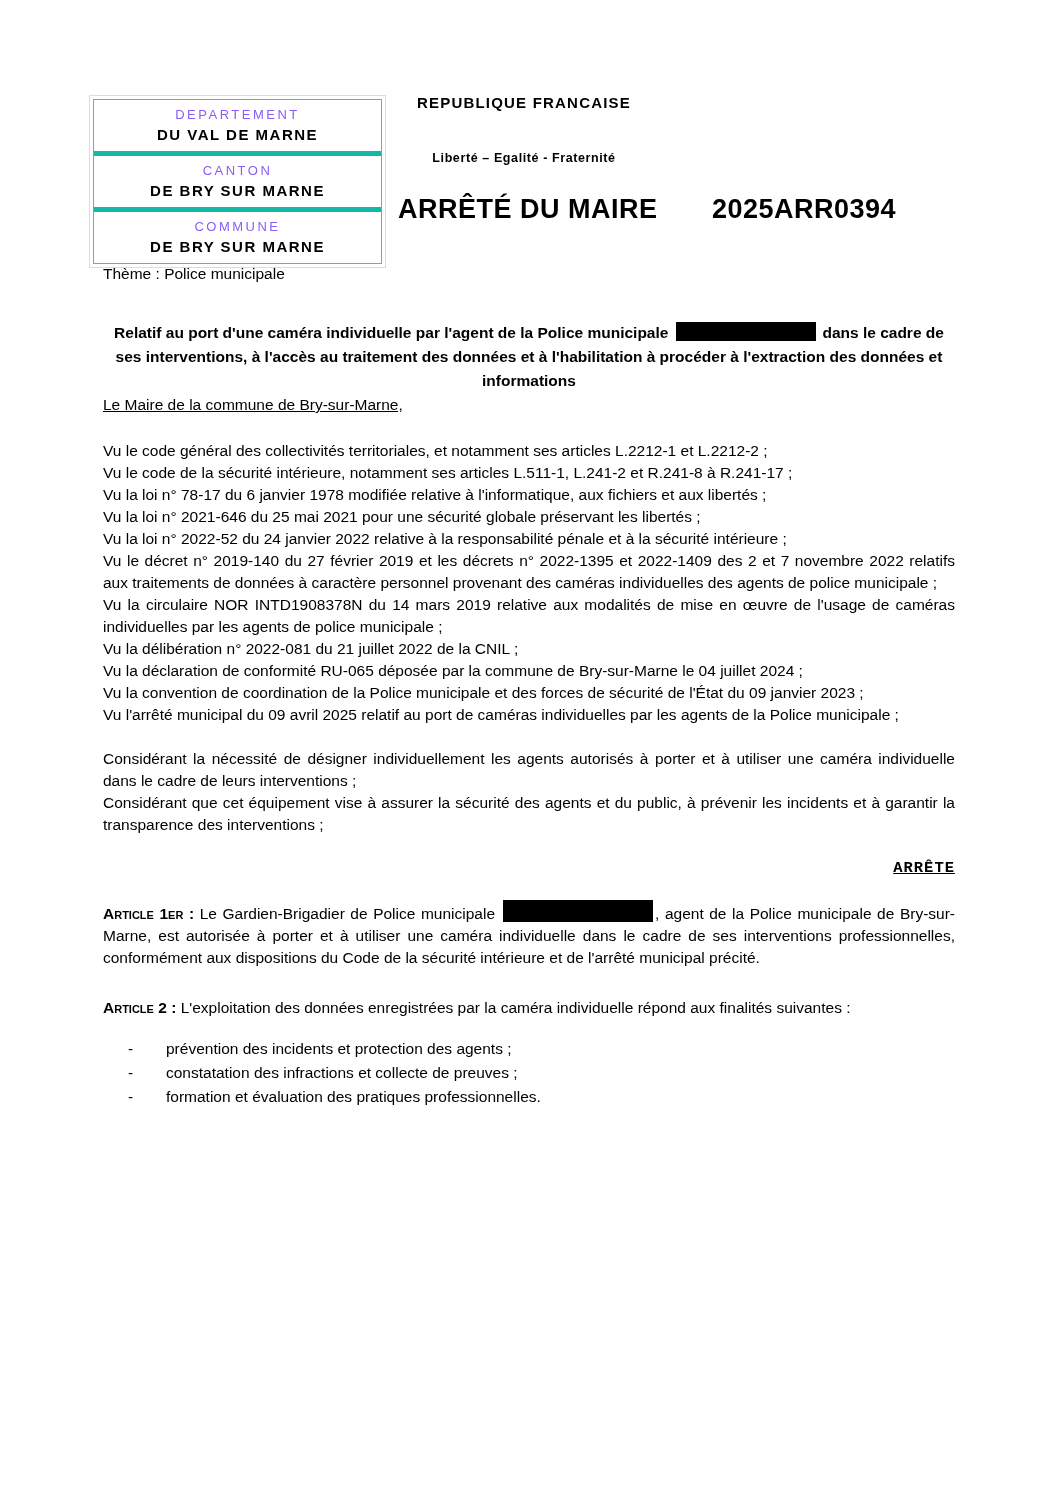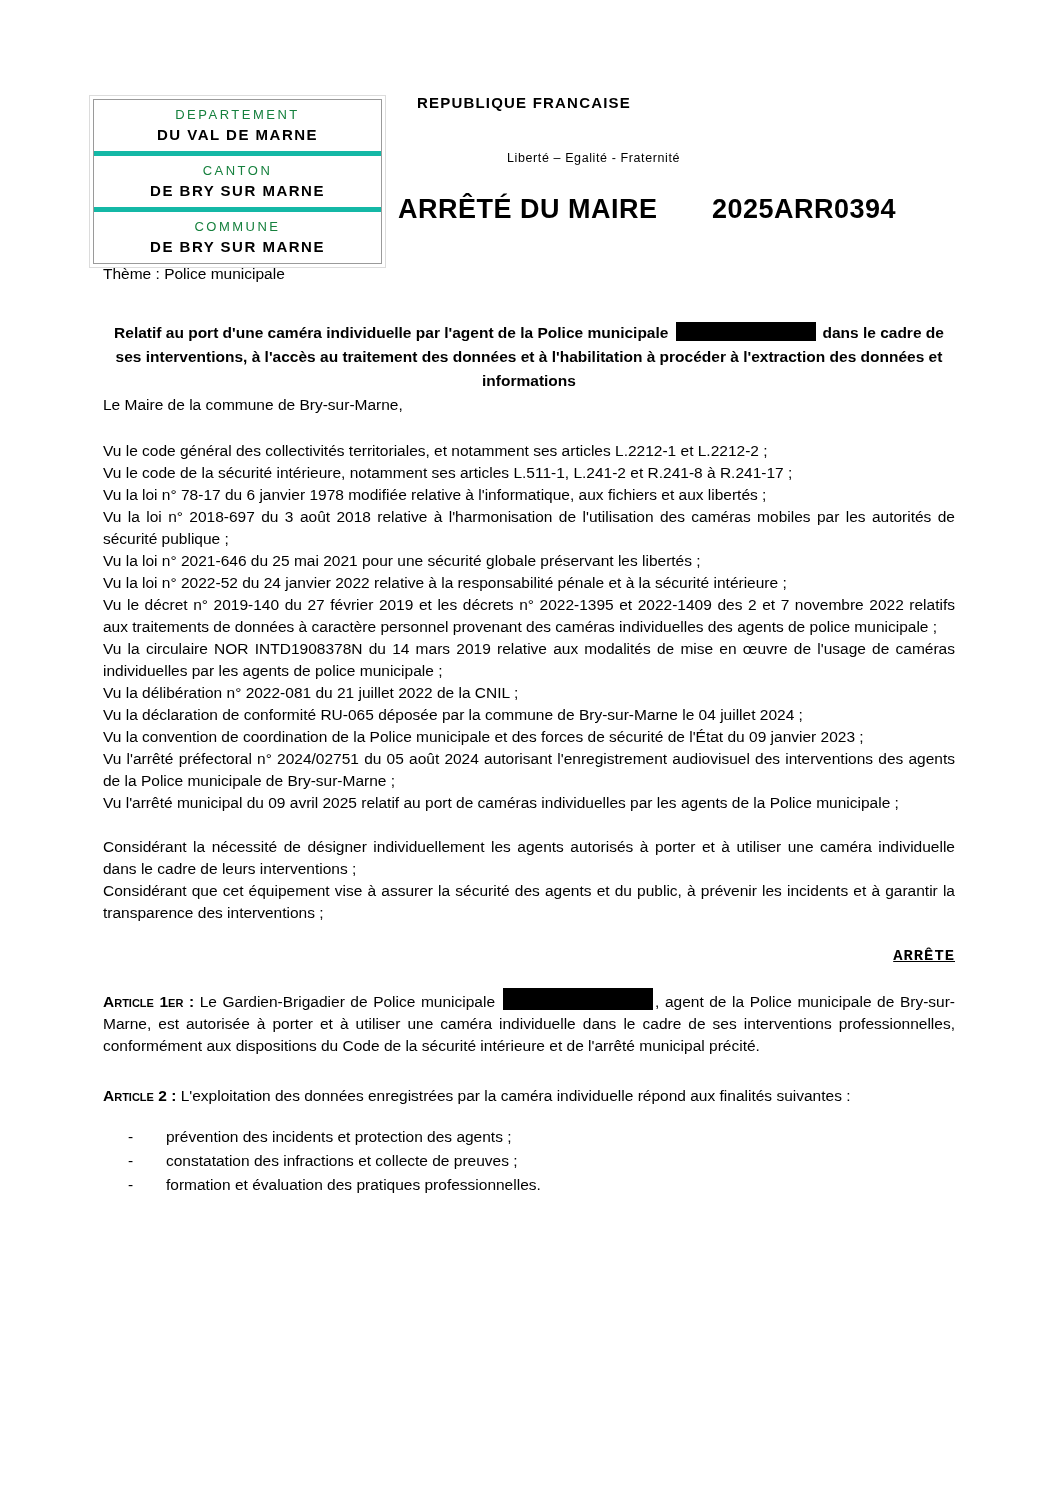--- a/index.html
+++ b/index.html
@@ -14,30 +14,30 @@
   }
 
   
   .head-table-wrap {
     position:absolute; left:89px; top:95px; width:297px;
     border:1px solid #dcdcdc; padding:3px; background:#ffffff;
   }
   .head-table { border:1px solid #9a9a9a; }
   .head-row { text-align:center; padding:5px 4px 6px 4px; }
   .head-row + .head-row { border-top:5px solid #14b8a6; }
-  .head-label { font-size:13px; letter-spacing:2.5px; color:#15803d; line-height:19px; }
+  .head-label { font-size:13px; letter-spacing:2.5px; color:#8b5cf6; line-height:19px; }
   .head-value { font-size:15px; font-weight:bold; letter-spacing:1.5px; line-height:21px; }
 
   .republic {
     position:absolute; left:368px; top:94px; width:312px;
     text-align:center; font-weight:bold; font-size:15px; letter-spacing:1.2px;
   }
   .motto {
     position:absolute; left:368px; top:151px; width:312px;
-    text-align:right; font-weight:normal; font-size:12.5px; letter-spacing:0.6px;
+    text-align:center; font-weight:bold; font-size:12.5px; letter-spacing:0.6px;
   }
   .doc-type {
     position:absolute; left:398px; top:194px;
     font-weight:bold; font-size:27px; letter-spacing:0.5px;
   }
   .doc-number {
     position:absolute; left:712px; top:194px;
     font-weight:bold; font-size:27px; letter-spacing:0.5px;
   }
 
@@ -49,21 +49,21 @@
   .theme { margin-bottom:36px; }
   .doc-title {
     font-weight:bold; text-align:center; line-height:24px; margin-bottom:1px;
   }
   .redaction {
     display:inline-block; background:#000000; vertical-align:text-bottom;
   }
   .redaction.title-r { width:140px; height:19px; margin:0 6px 0 8px; }
   .redaction.art-r   { width:150px; height:22px; margin:0 2px 0 8px; }
 
-  .salutation { margin-bottom:24px; }
+  .salutation { margin-bottom:24px;text-decoration:underline; }
   .preamble p, .considerants p { text-align:justify; }
   .considerants { margin-top:22px; }
 
   .arrete-heading {
     text-align:right; font-weight:bold; text-decoration:underline;
     letter-spacing:1px; margin:21px 0;font-family:Liberation Mono, monospace;
   }
 
   .article { text-align:justify; margin-bottom:28px; }
   .article-label { font-weight:bold; font-variant:small-caps; }
@@ -106,29 +106,27 @@
     <p class="theme">Thème : Police municipale</p>
 
     <p class="doc-title"><span>Relatif au port d'une caméra individuelle par l'agent de la Police municipale</span><span class="redaction title-r"></span><span>dans le cadre de ses interventions, à l'accès au traitement des données et à l'habilitation à procéder à l'extraction des données et informations</span></p>
 
     <p class="salutation">Le Maire de la commune de Bry-sur-Marne,</p>
 
     <div class="preamble">
       <p>Vu le code général des collectivités territoriales, et notamment ses articles L.2212-1 et L.2212-2 ;</p>
       <p>Vu le code de la sécurité intérieure, notamment ses articles L.511-1, L.241-2 et R.241-8 à R.241-17 ;</p>
       <p>Vu la loi n° 78-17 du 6 janvier 1978 modifiée relative à l'informatique, aux fichiers et aux libertés ;</p>
-      <p>Vu la loi n° 2018-697 du 3 août 2018 relative à l'harmonisation de l'utilisation des caméras mobiles par les autorités de sécurité publique ;</p>
       <p>Vu la loi n° 2021-646 du 25 mai 2021 pour une sécurité globale préservant les libertés ;</p>
       <p>Vu la loi n° 2022-52 du 24 janvier 2022 relative à la responsabilité pénale et à la sécurité intérieure ;</p>
       <p>Vu le décret n° 2019-140 du 27 février 2019 et les décrets n° 2022-1395 et 2022-1409 des 2 et 7 novembre 2022 relatifs aux traitements de données à caractère personnel provenant des caméras individuelles des agents de police municipale ;</p>
       <p>Vu la circulaire NOR INTD1908378N du 14 mars 2019 relative aux modalités de mise en œuvre de l'usage de caméras individuelles par les agents de police municipale ;</p>
       <p>Vu la délibération n° 2022-081 du 21 juillet 2022 de la CNIL ;</p>
       <p>Vu la déclaration de conformité RU-065 déposée par la commune de Bry-sur-Marne le 04 juillet 2024 ;</p>
       <p>Vu la convention de coordination de la Police municipale et des forces de sécurité de l'État du 09 janvier 2023 ;</p>
-      <p>Vu l'arrêté préfectoral n° 2024/02751 du 05 août 2024 autorisant l'enregistrement audiovisuel des interventions des agents de la Police municipale de Bry-sur-Marne ;</p>
       <p>Vu l'arrêté municipal du 09 avril 2025 relatif au port de caméras individuelles par les agents de la Police municipale ;</p>
     </div>
 
     <div class="considerants">
       <p>Considérant la nécessité de désigner individuellement les agents autorisés à porter et à utiliser une caméra individuelle dans le cadre de leurs interventions ;</p>
       <p>Considérant que cet équipement vise à assurer la sécurité des agents et du public, à prévenir les incidents et à garantir la transparence des interventions ;</p>
     </div>
 
     <p class="arrete-heading">ARRÊTE</p>
 

